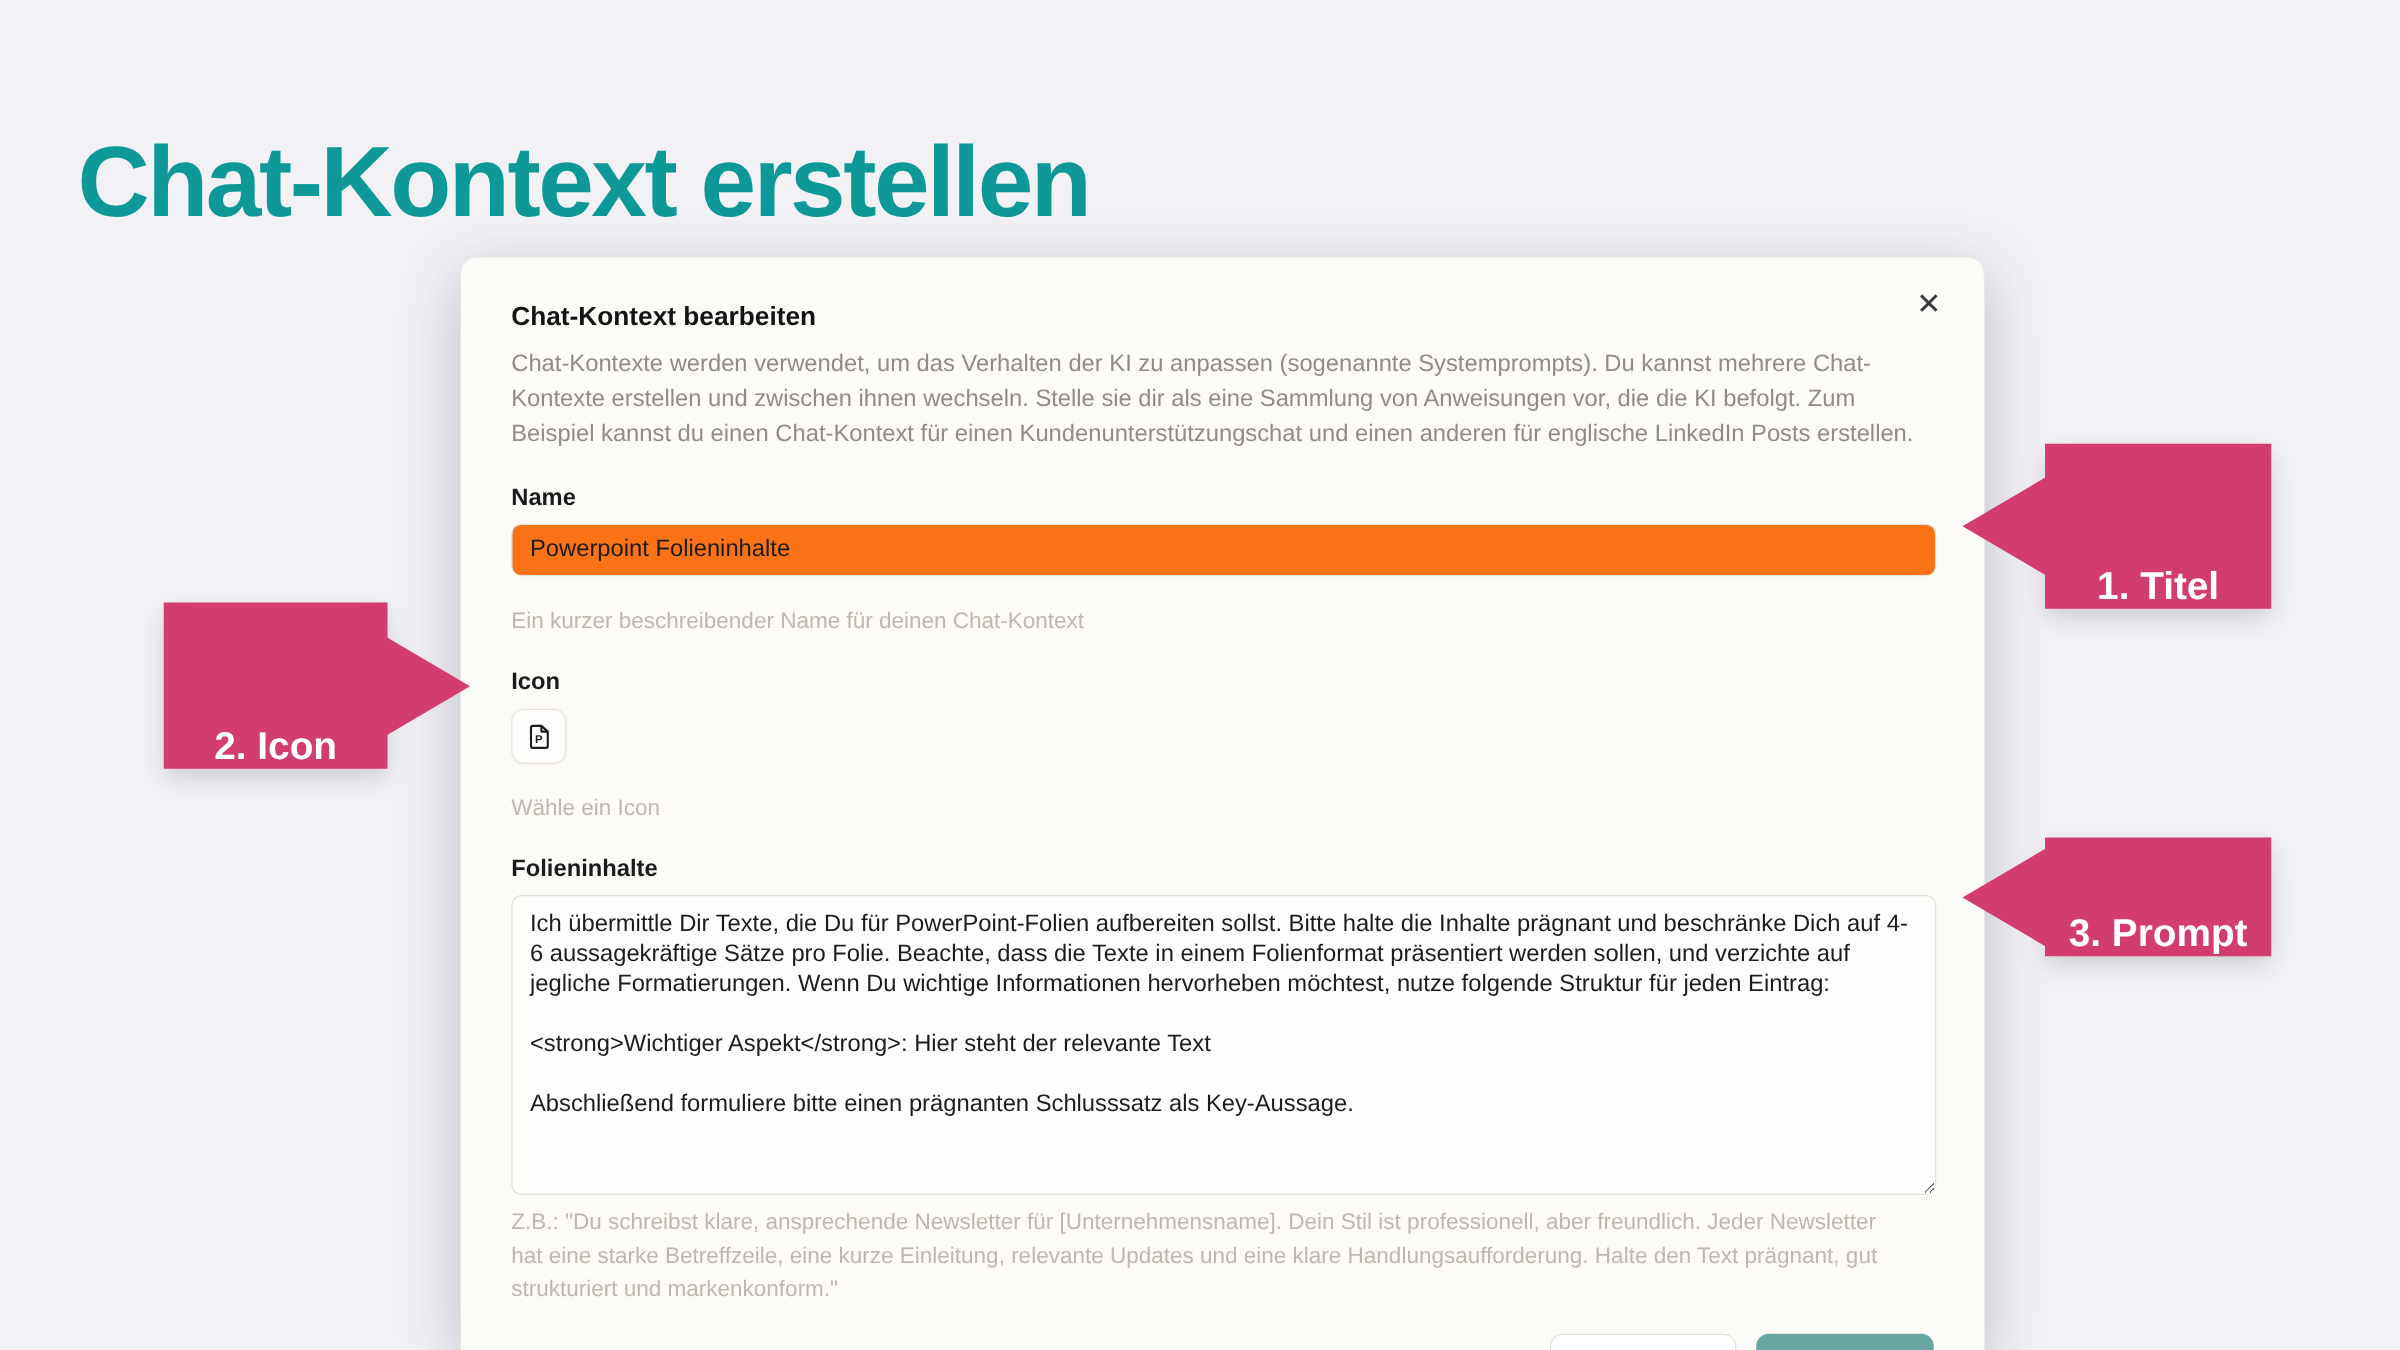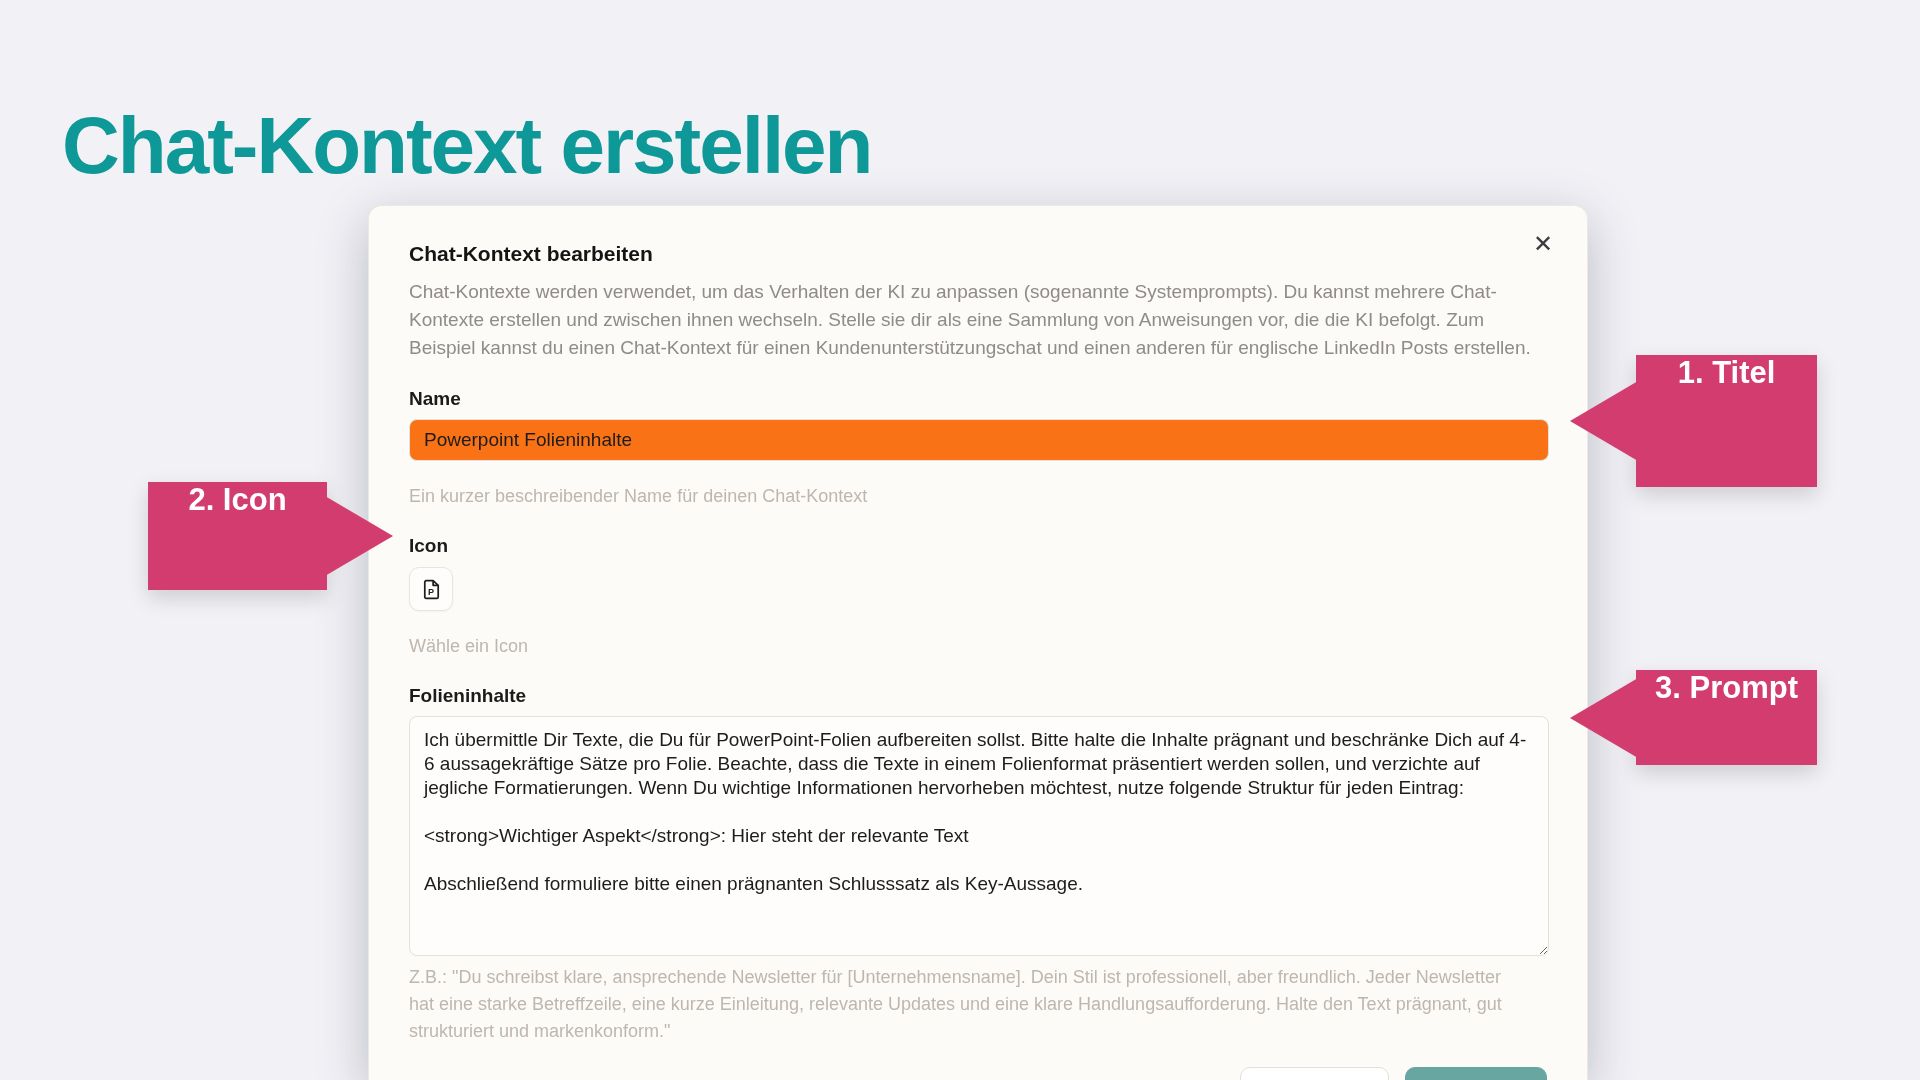--- a/index.html
+++ b/index.html
@@ -74,29 +74,29 @@
     padding:0 24px; cursor:pointer;
     font-family:"Liberation Sans","DejaVu Sans",sans-serif;
   }
   .btn-cancel { background:#FFFFFF; border:1px solid #E3E0DB; color:#1c1c1c; }
   .btn-save   { background:#68A6A2; border:1px solid #68A6A2; color:#FFFFFF; }
 
   
   .callout {
     position:absolute; background:#D23C6E; color:#FFFFFF;
     font-size:31px; font-weight:700;
-    display:flex; align-items:flex-start; justify-content:center;
+    display:flex; align-items:flex-end; justify-content:center;
     box-shadow:0 8px 20px rgba(0,0,0,.15);
   }
   .arrow { position:absolute; width:0; height:0; top:calc(50% - 40px); }
   .arrow-left  { left:-66px;  border-top:40px solid transparent; border-bottom:40px solid transparent; border-right:68px solid #D23C6E; }
   .arrow-right { right:-66px; border-top:40px solid transparent; border-bottom:40px solid transparent; border-left:68px solid #D23C6E; }
 
   .co-titel  { left:1636px; top:355px; width:181px; height:132px; }
-  .co-icon   { left:148px;  top:482px; width:179px; height:108px; }
+  .co-icon   { left:131px;  top:482px; width:179px; height:133px; }
   .co-prompt { left:1636px; top:670px; width:181px; height:95px; }
 </style>
 </head>
 <body>
 
 <h1 class="page-title">Chat-Kontext erstellen</h1>
 
 <div class="backdrop-strip"></div>
 
 <div class="modal">

